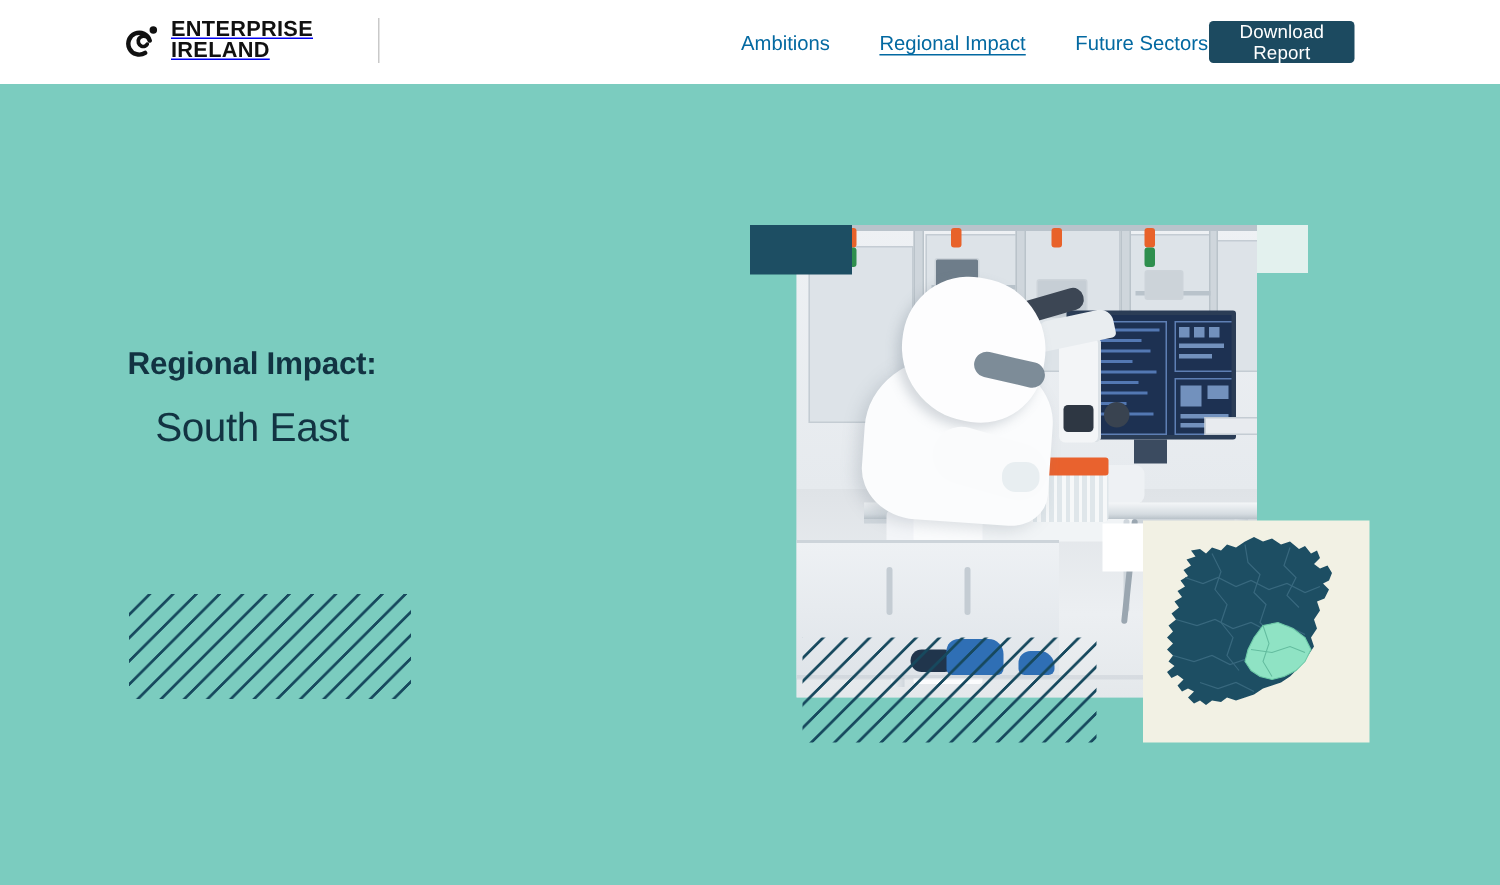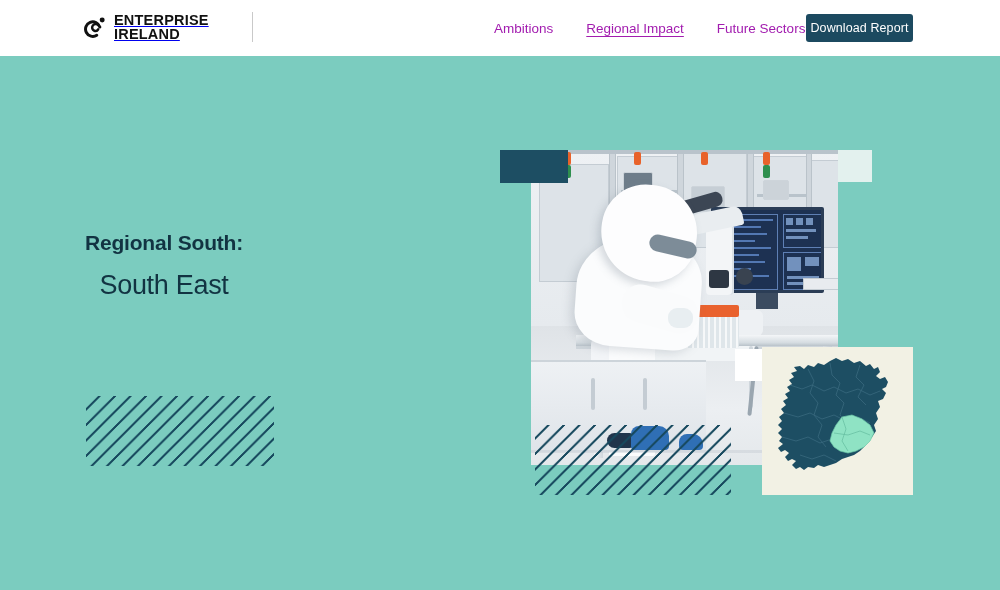--- a/index.html
+++ b/index.html
@@ -31,28 +31,28 @@
   }
   .divider-v { width: 1px; height: 30px; background: #c9c9c9; margin: 0 13px 0 19px; }
   .gov-group { display: flex; align-items: center; gap: 9px; }
   .harp { width: 19px; height: 30px; }
   .gov-text { line-height: 1.28; }
   .gov-text .g1 { font-size: 7.2px; font-weight: bold; color: #1a1a1a; font-family:"Liberation Serif", serif; letter-spacing:.1px;}
   .gov-text .g2 { font-size: 7.2px; color: #1a1a1a; font-family:"Liberation Serif", serif; letter-spacing:.1px;}
 
   .nav { position: absolute; left: 494px; top: 0; height: 56px; display: flex; align-items: center; gap: 0; }
   .nav-item {
-    font-size: 13.5px; color: #a21caf; text-decoration: none;
+    font-size: 13.5px; color: #0369a1; text-decoration: none;
     margin-right: 33px; white-space: nowrap; cursor: pointer;
     font-weight: 400;
   }
   .nav-item.active { text-decoration: underline; text-underline-offset: 3px; font-weight: 500; }
   .dl-btn {
     position: absolute; left: 806px; top: 14px;
-    width: 107px; height: 28px;
+    width: 97px; height: 28px;
     background: #1c4a60; color: #ffffff;
     border: none; border-radius: 3px;
     font-size: 12.5px; font-family: "Liberation Sans", sans-serif;
     cursor: pointer; letter-spacing: .1px;
   }
 
   
   .hero-text { position: absolute; left: 85px; top: 230px; z-index: 5; }
   .hero-kicker {
     font-size: 21px; font-weight: bold; color: #123342;
@@ -202,21 +202,21 @@
   <nav class="nav">
     <a class="nav-item" href="#">Ambitions</a>
     <a class="nav-item active" href="#">Regional Impact</a>
     <a class="nav-item" href="#">Future Sectors</a>
   </nav>
 
   <button class="dl-btn">Download Report</button>
 </div>
 
 <div class="hero-text">
-  <div class="hero-kicker">Regional South:</div>
+  <div class="hero-kicker">Regional Impact:</div>
   <div class="hero-title">South East</div>
 </div>
 
 <div class="hatch hatch-left"></div>
 
 <div class="collage">
 
   <div class="sq-navy"></div>
   <div class="sq-mint"></div>
 

